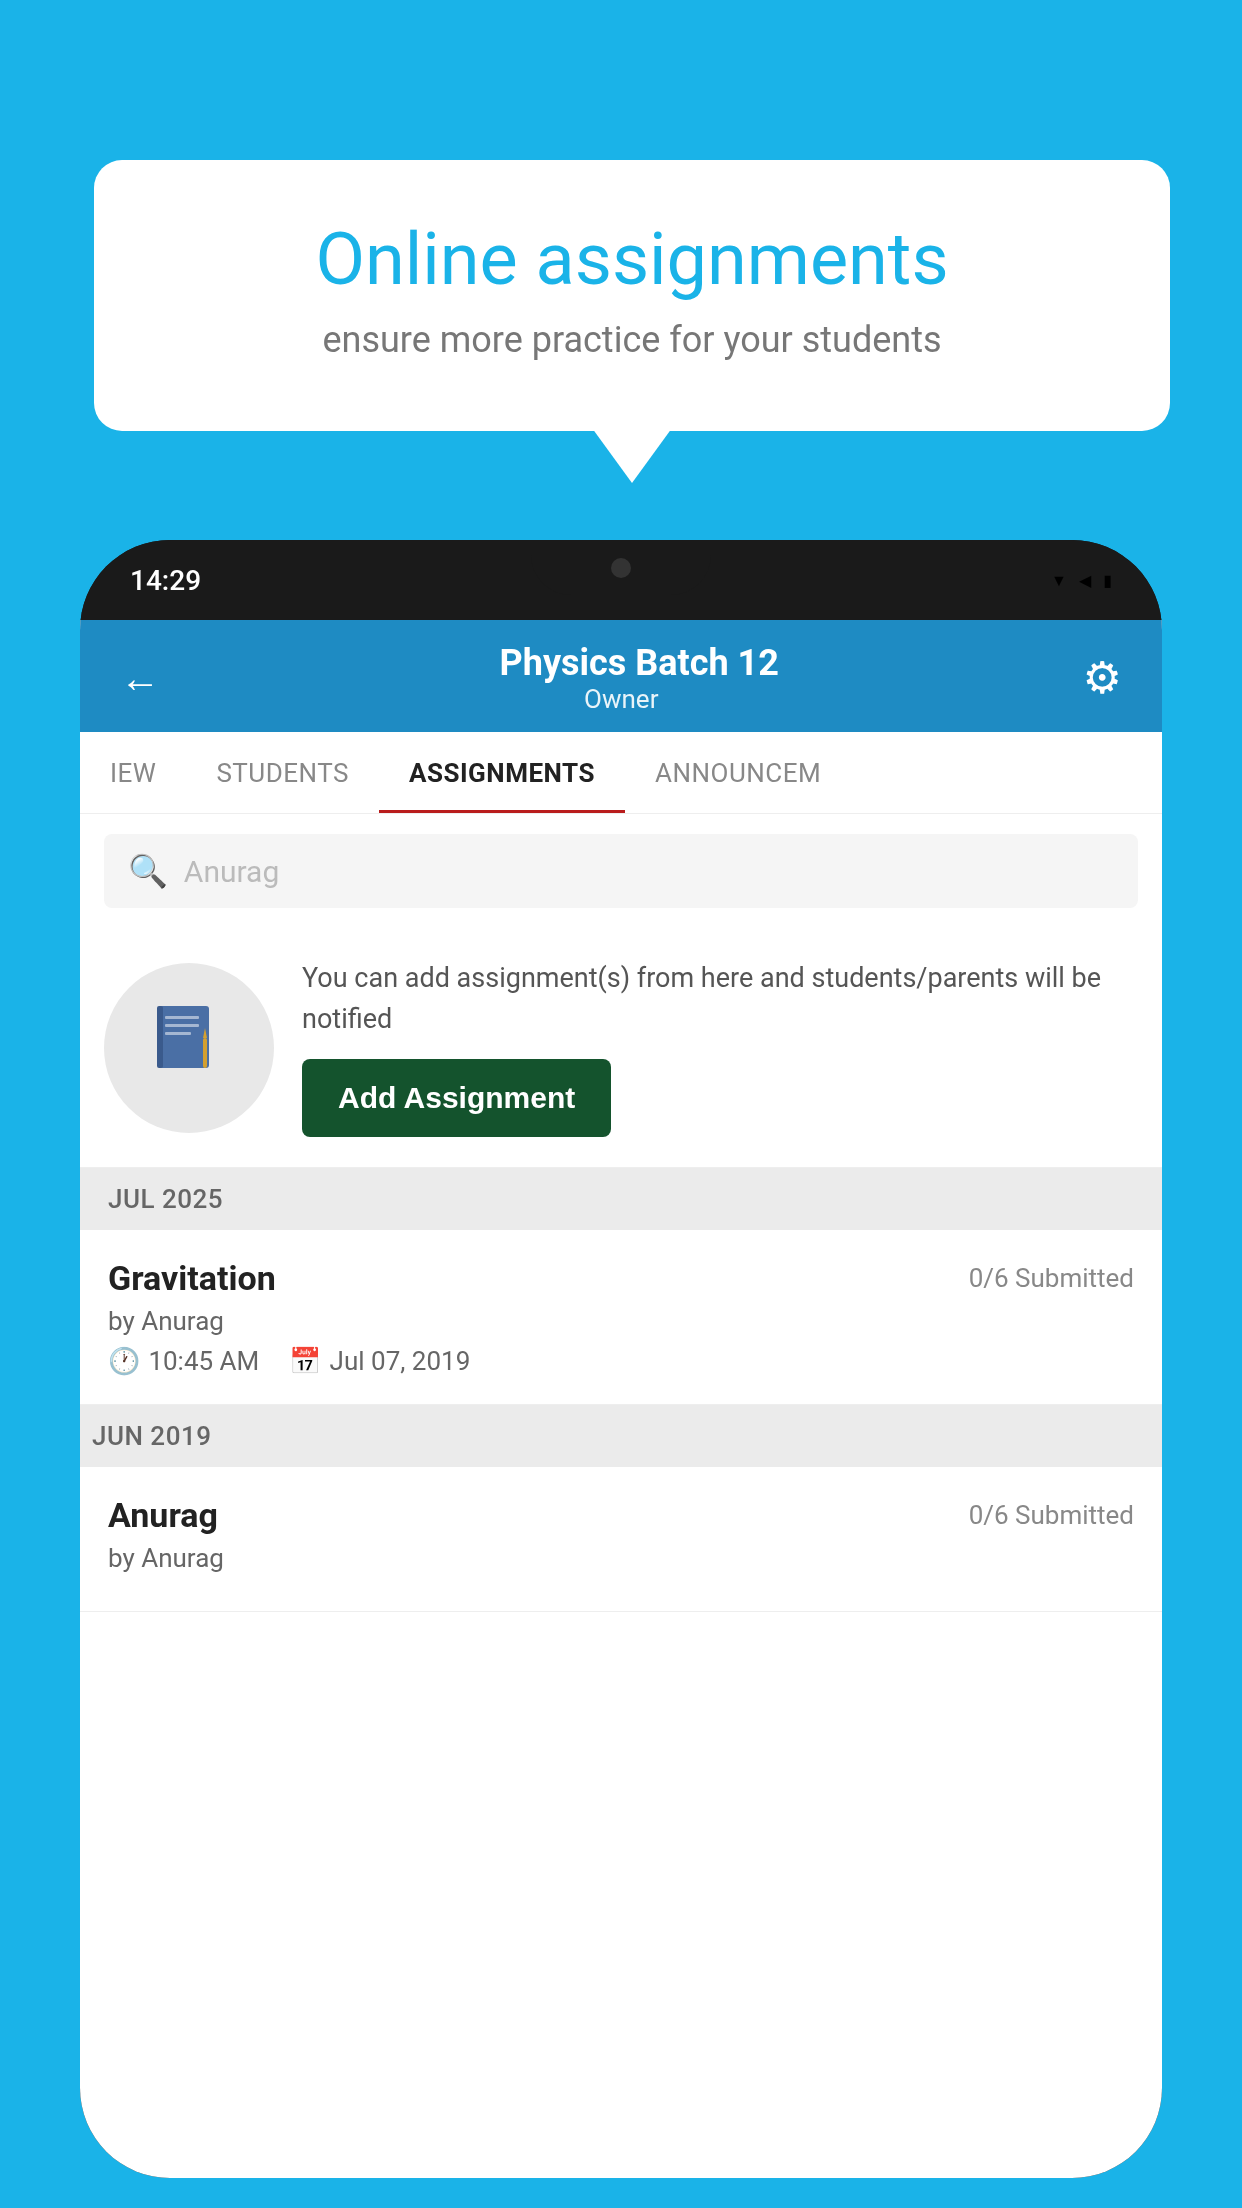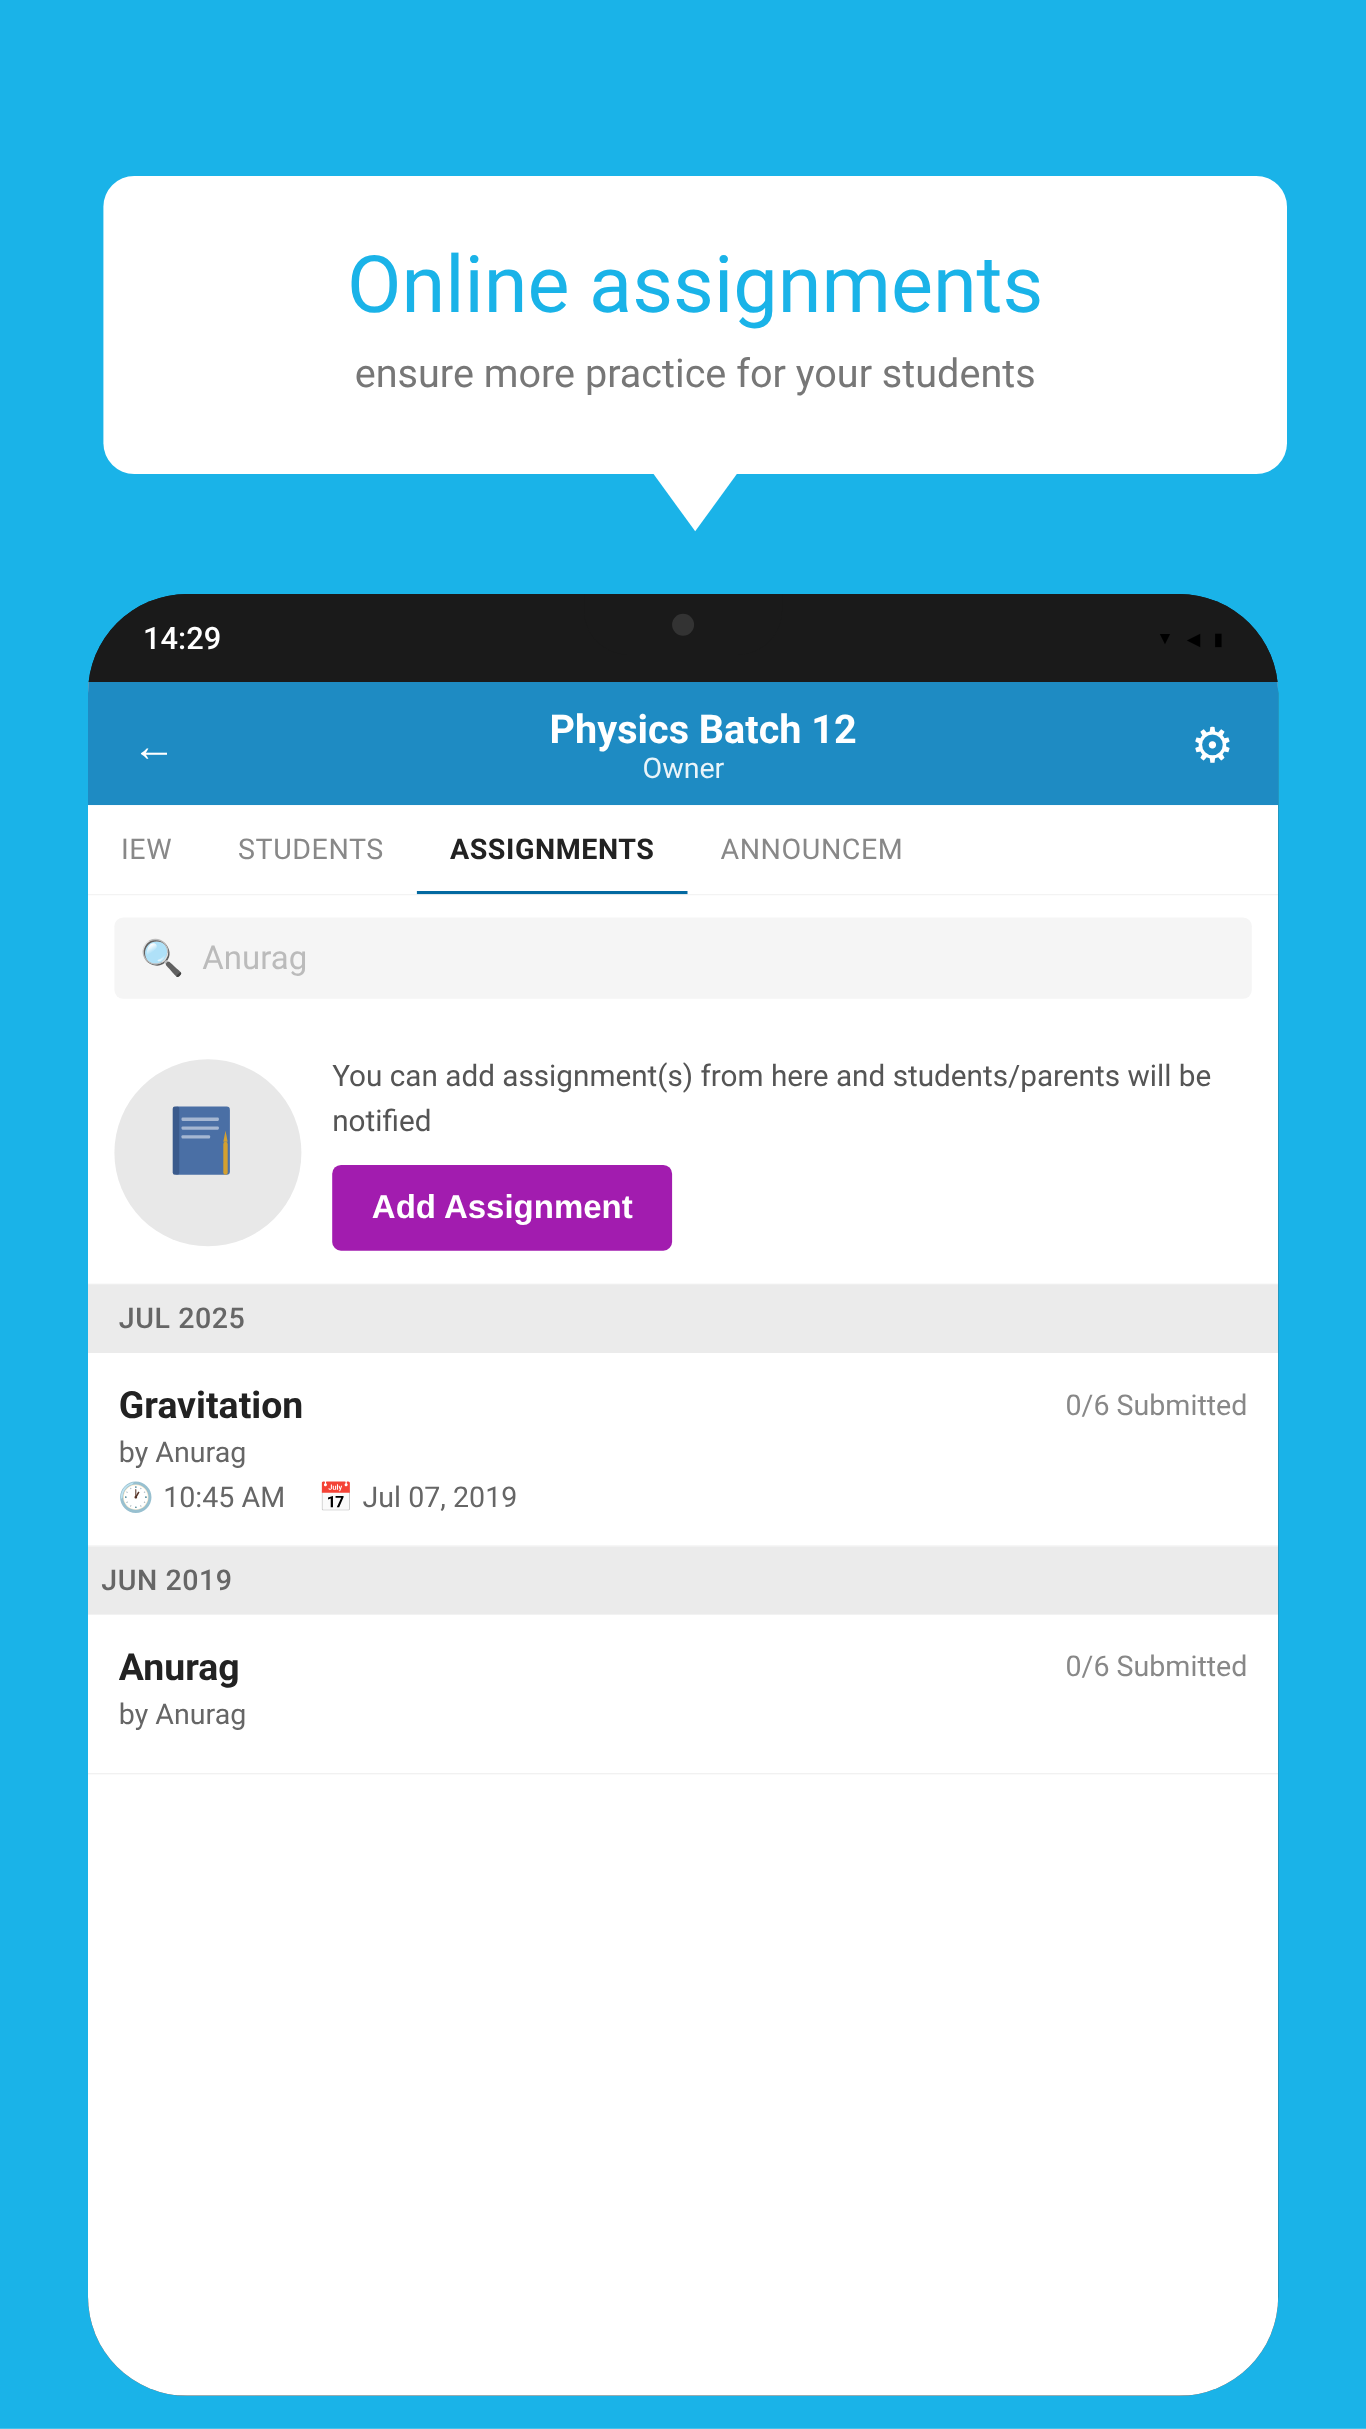--- a/index.html
+++ b/index.html
@@ -167,21 +167,21 @@
       font-size: 26px;
       color: #888;
       letter-spacing: 0.5px;
       cursor: pointer;
       white-space: nowrap;
       border-bottom: 3px solid transparent;
     }
     .tab-item.active {
       color: #222;
       font-weight: 700;
-      border-bottom: 3px solid #0369a1;
+      border-bottom: 3px solid #b91c1c;
       text-align: right;
     }
 
     
     .search-container {
       padding: 20px 24px;
       background: white;
       flex-shrink: 0;
     }
     .search-bar {
@@ -227,21 +227,21 @@
     .promo-right {
       flex: 1;
     }
     .promo-text {
       font-size: 27px;
       color: #555;
       line-height: 1.5;
       margin-bottom: 20px;
     }
     .add-assignment-btn {
-      background: #a21caf;
+      background: #14532d;
       color: white;
       border: none;
       border-radius: 8px;
       padding: 22px 36px;
       font-size: 30px;
       font-weight: 600;
       cursor: pointer;
       display: inline-block;
     }
 

